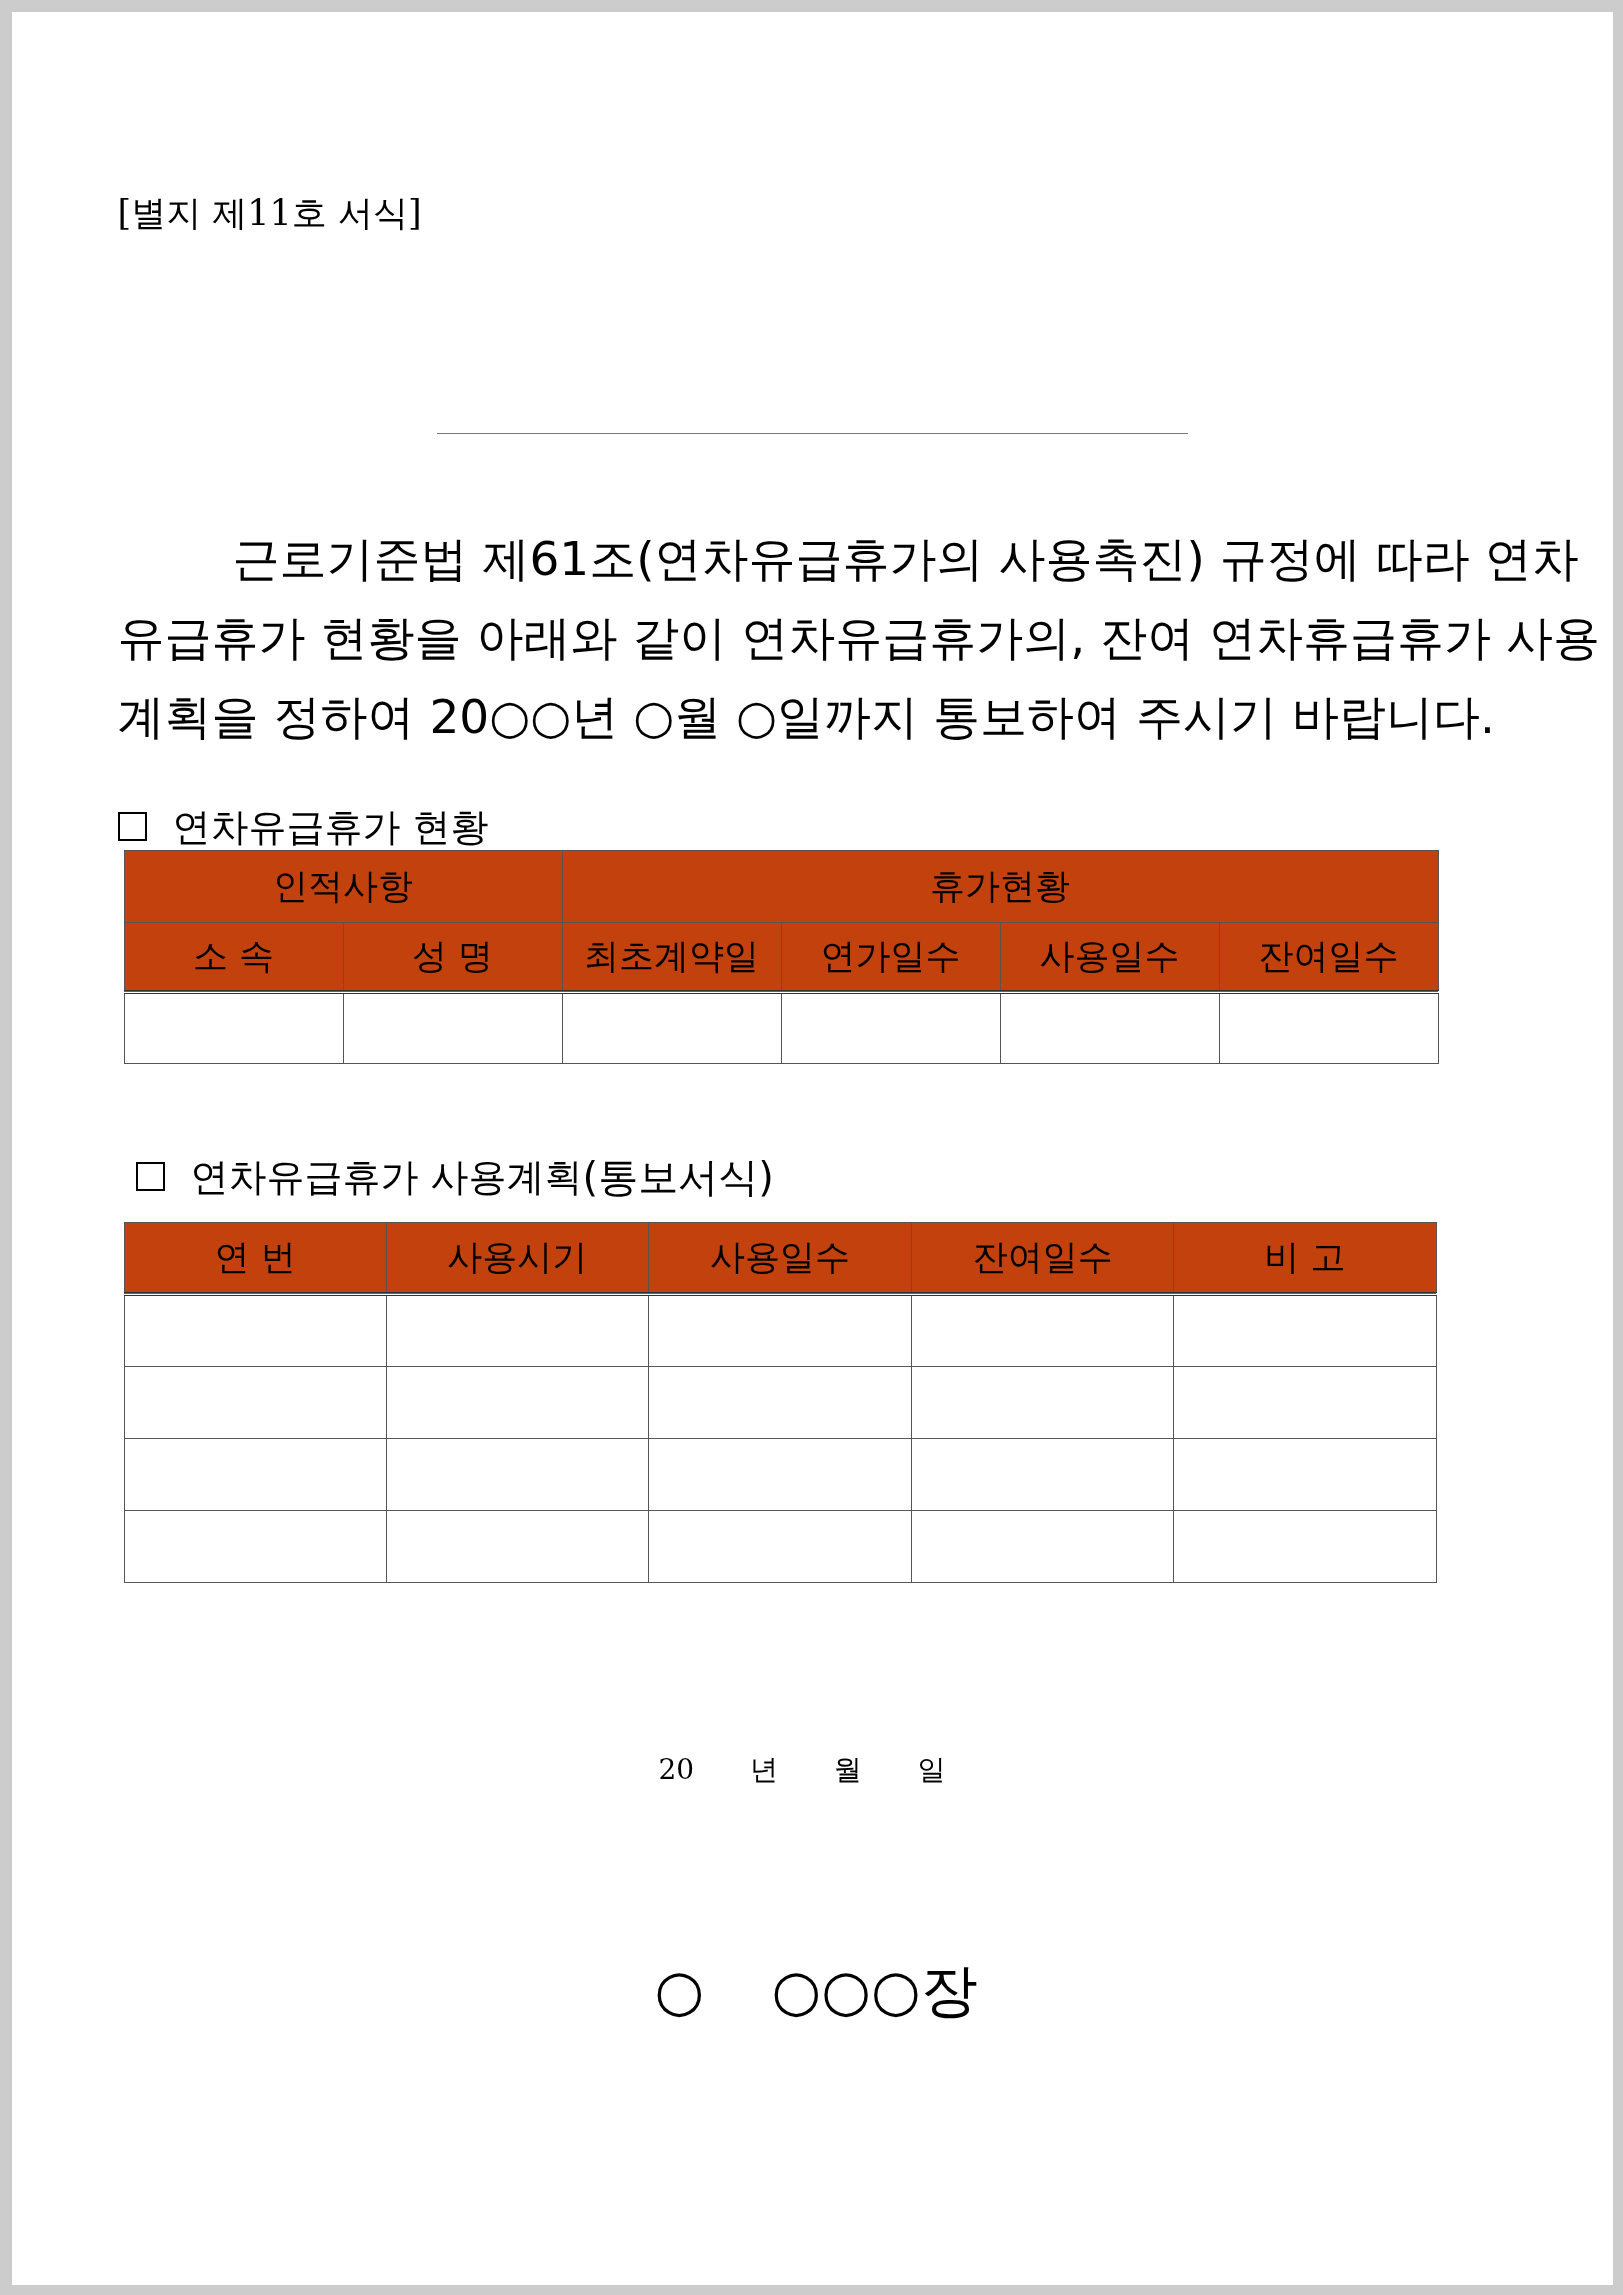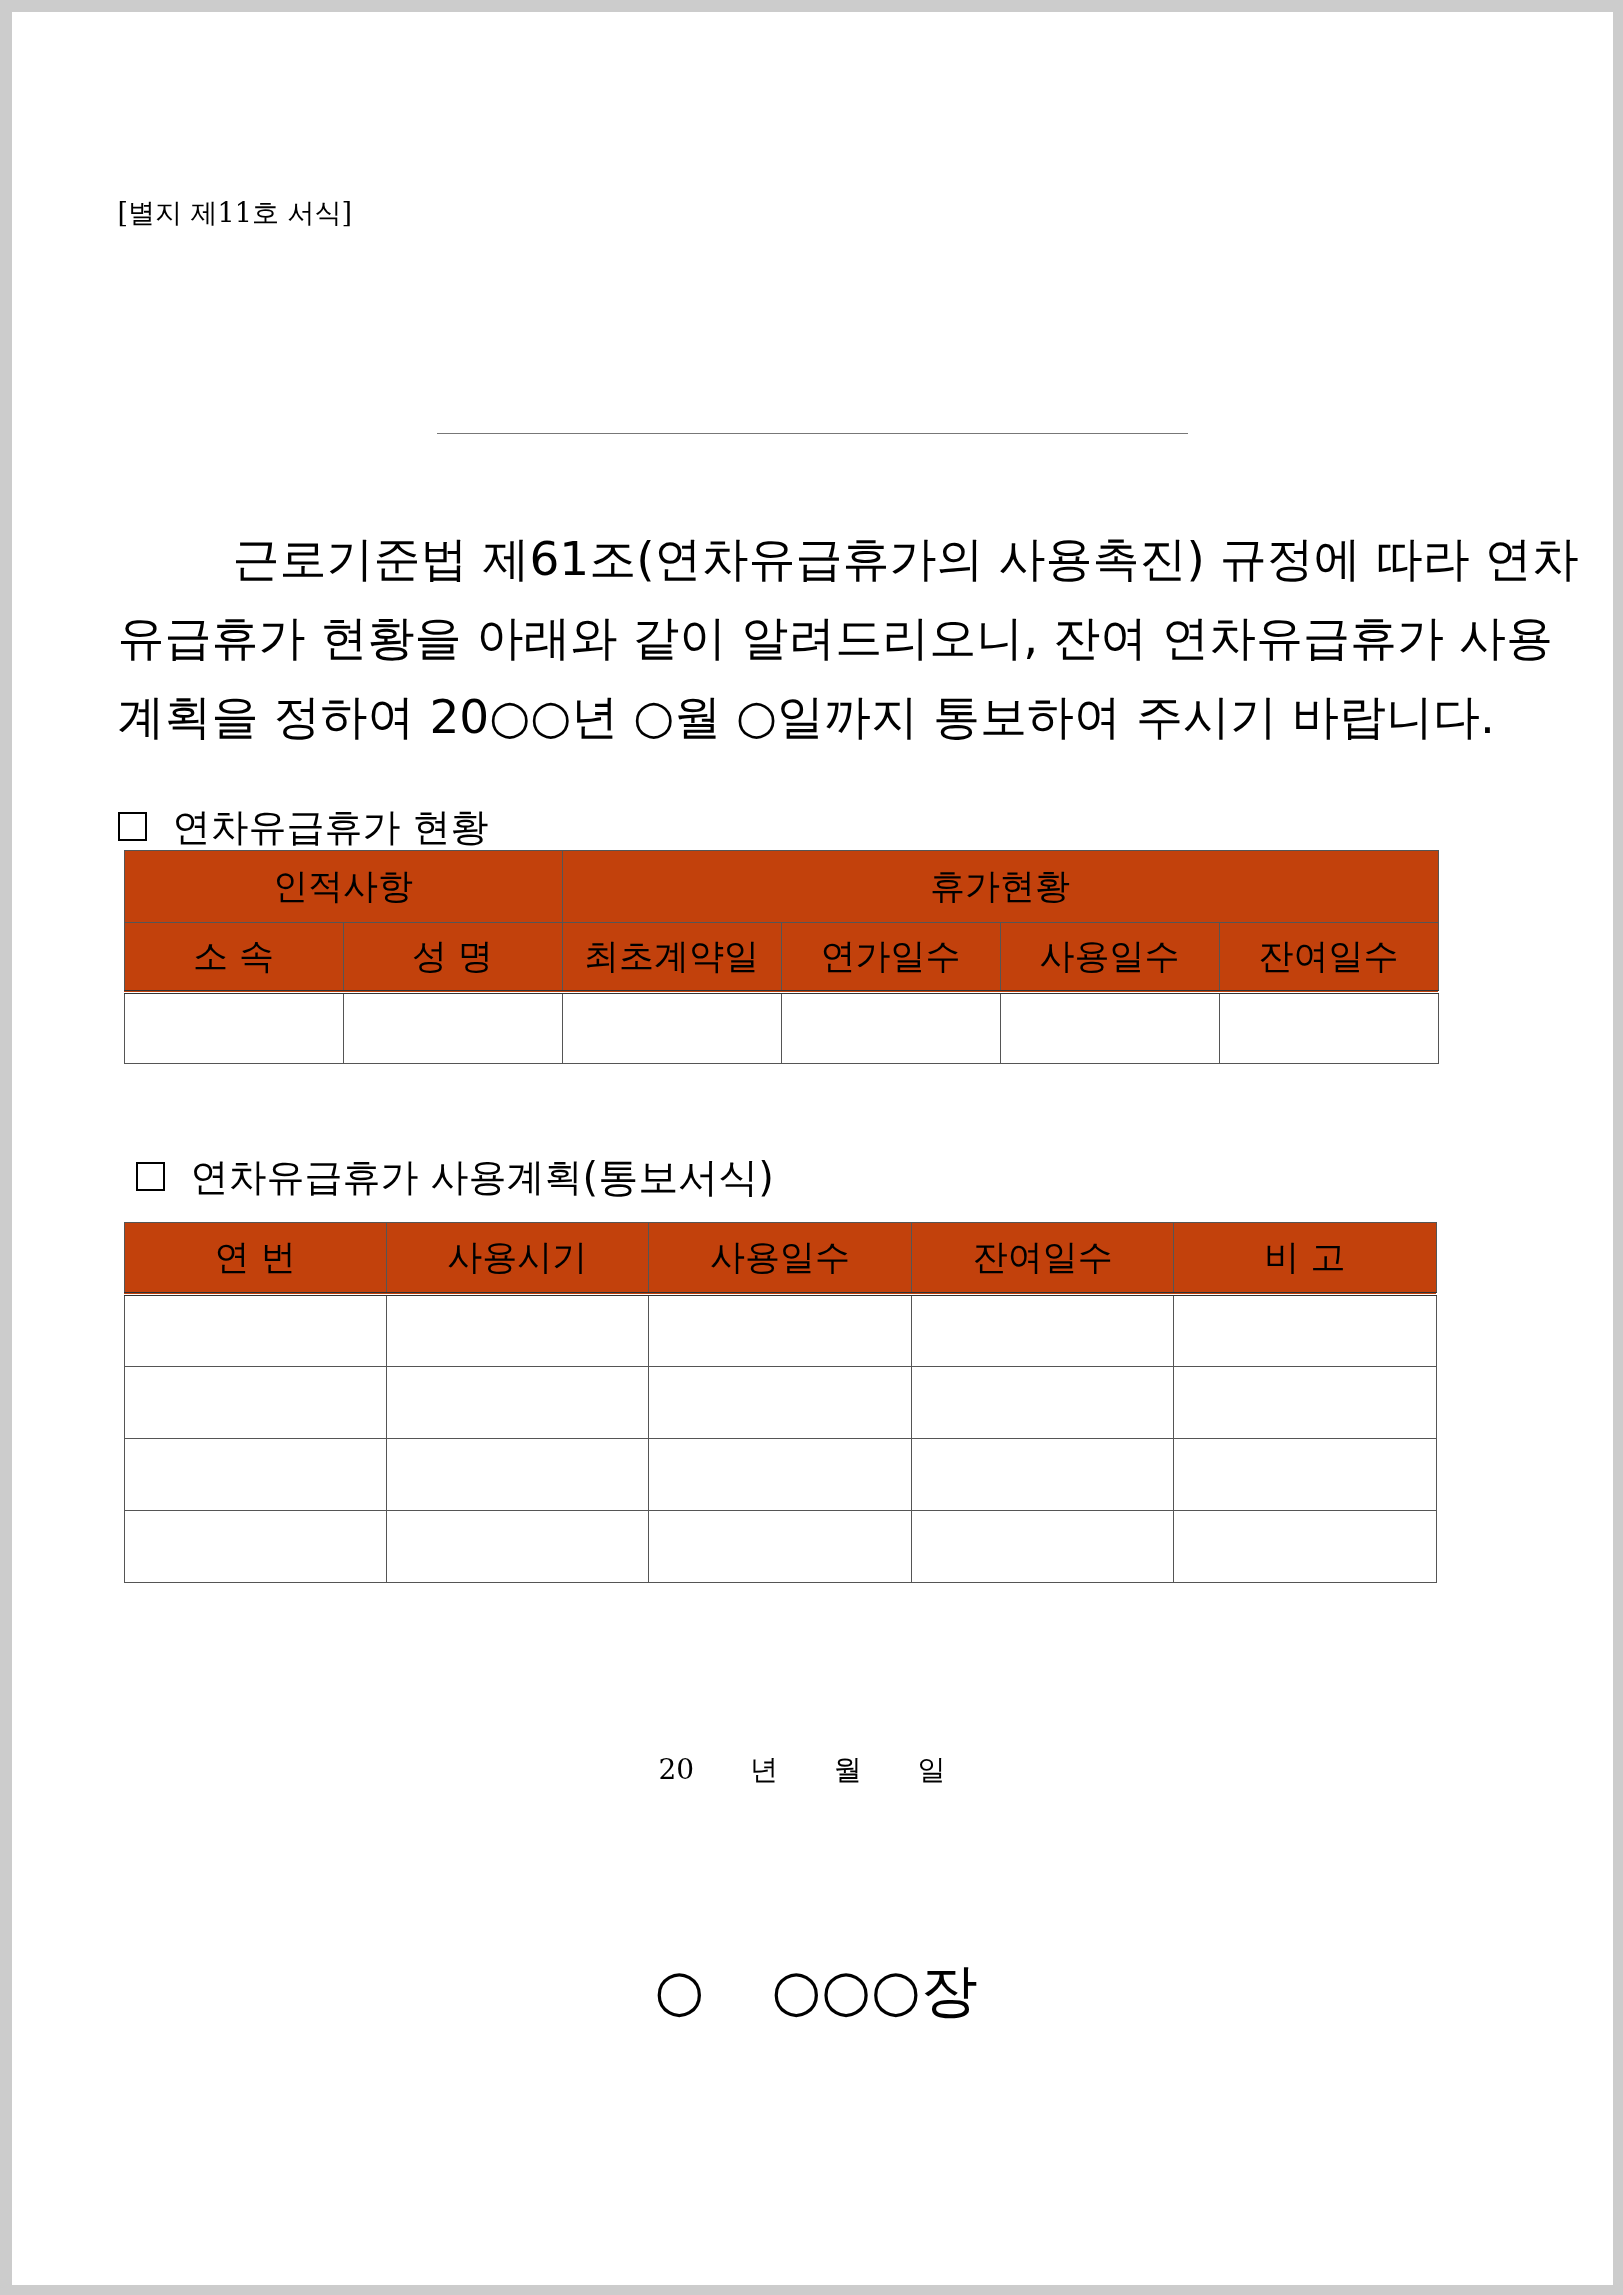--- a/index.html
+++ b/index.html
@@ -13,21 +13,21 @@
   }
   .page {
     position: absolute;
     left: 11.5px; top: 11.5px;
     width: 1601px; height: 2273px;
     background: #ffffff;
   }
   .abs { position: absolute; }
   .form-no {
     left: 106px; top: 178px;
-    font-size: 27px; line-height: 46px;
+    font-size: 35px; line-height: 46px;
     white-space: nowrap;
   }
   .title {
     left: 423px; top: 329px; width: 763px;
     text-align: center;
     font-family: "DejaVu Sans", "Liberation Sans", sans-serif;
     font-size: 60px; line-height: 77px;
     letter-spacing: 1.5px;
     white-space: nowrap;
   }
@@ -102,21 +102,21 @@
 <body>
 
 <div class="page">
 
   <div class="abs form-no">[별지 제11호 서식]</div>
 
   <div class="abs title-rule"></div>
 
   <div class="abs body-text">
     <span class="line indent">근로기준법 제61조(연차유급휴가의 사용촉진) 규정에 따라 연차</span>
-    <span class="line">유급휴가 현황을 아래와 같이 알려드리오니, 잔여 연차유급휴가 사용</span>
+    <span class="line">유급휴가 현황을 아래와 같이 연차유급휴가의, 잔여 연차휴급휴가 사용</span>
     <span class="line last">계획을 정하여 20○○년 ○월 ○일까지 통보하여 주시기 바랍니다.</span>
   </div>
 
   <div class="abs section-head sec1">
     <span class="box"></span>
     <span>연차유급휴가 현황</span>
   </div>
 
   <table class="grid t1">
     <colgroup>

